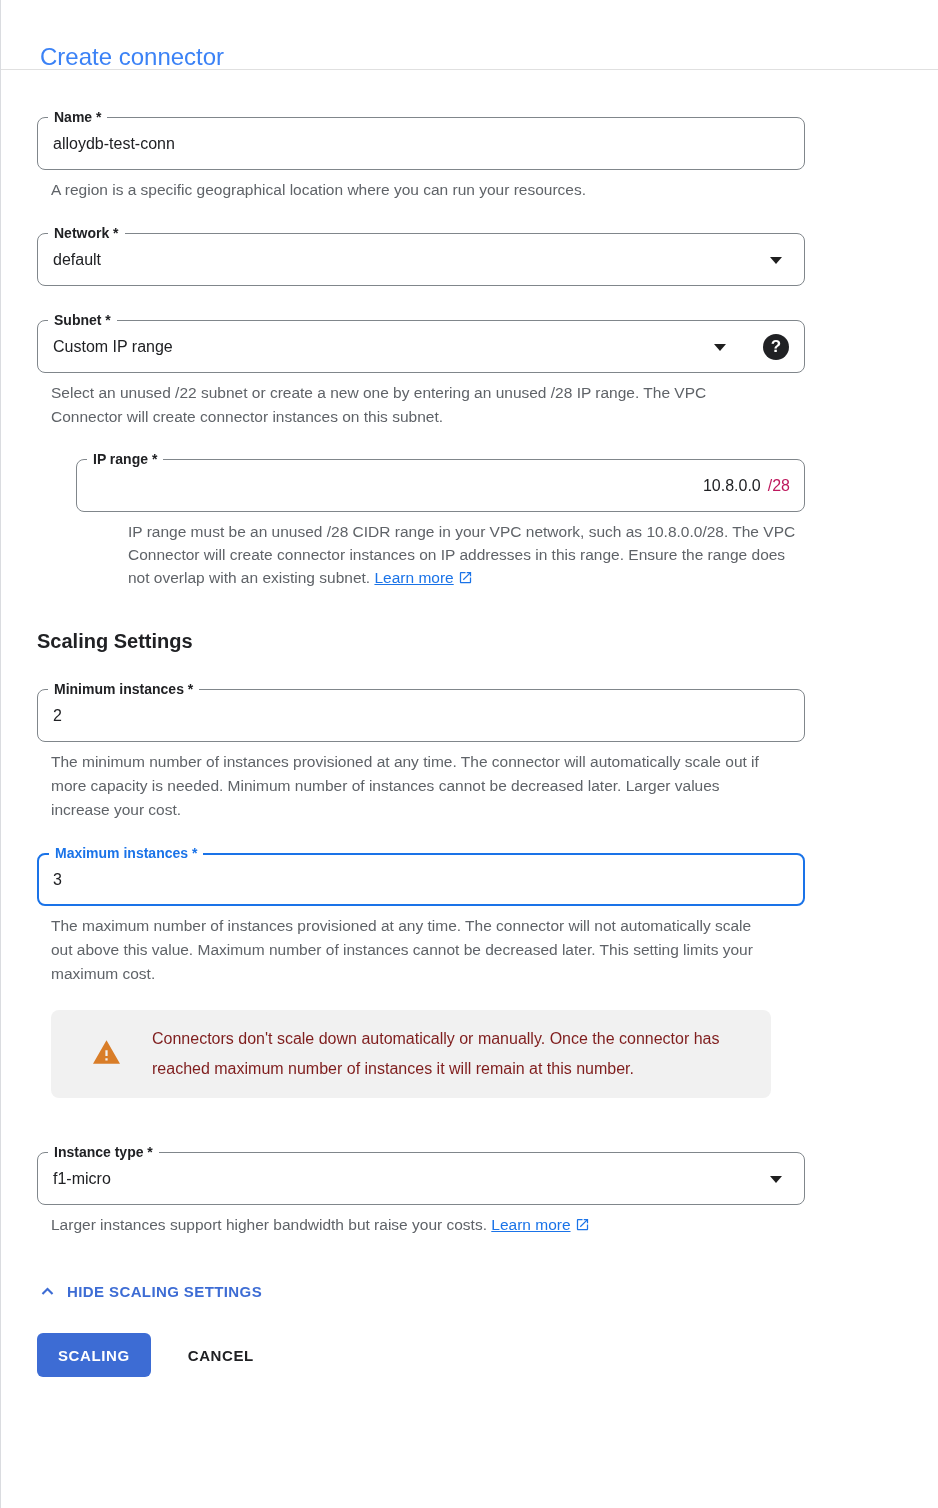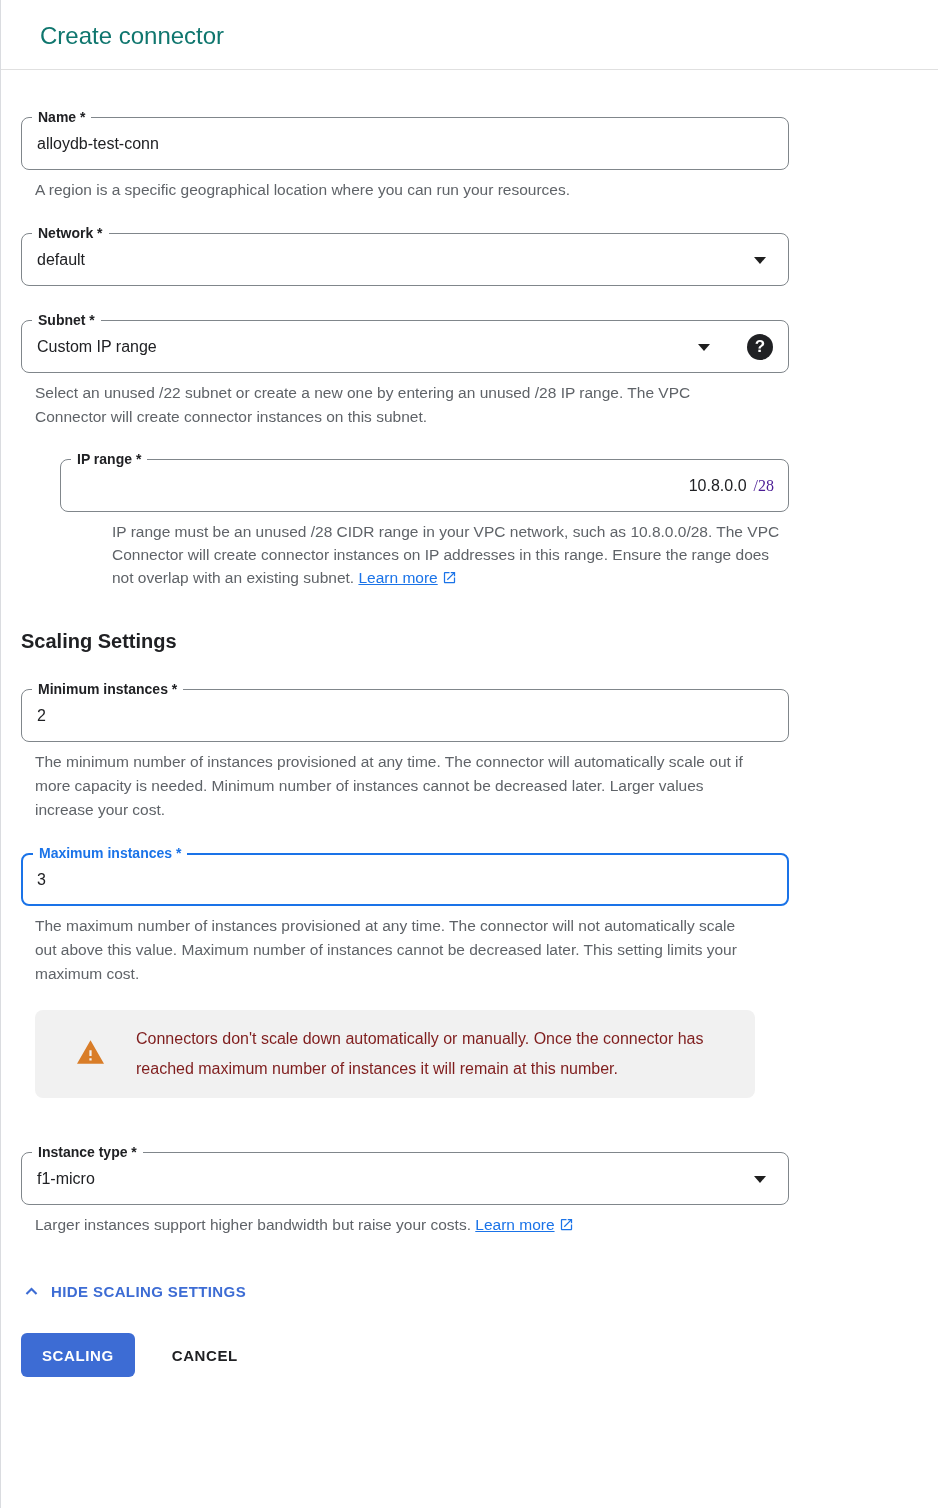--- a/index.html
+++ b/index.html
@@ -15,23 +15,23 @@
     position: absolute; left: 0; top: 0; bottom: 0;
     width: 1px; background: #dadce0;
   }
   
   .panel-header {
     height: 70px;
     border-bottom: 1px solid #e0e0e0;
     padding: 20px 0 0 40px;
   }
   .panel-title {
-    font-size: 24px; font-weight: 400; color: #0f766e; line-height: 32px;
-  }
-  .content { padding-left: 21px; }
+    font-size: 24px; font-weight: 400; color: #3b82f6; line-height: 32px; margin-top: 21px;
+  }
+  .content { padding-left: 37px; }
 
   
   .field {
     position: relative;
     width: 768px; height: 53px;
     border: 1px solid #80868b;
     border-radius: 8px;
     background: #fff;
     cursor: text;
   }
@@ -72,21 +72,21 @@
   }
 
   
   .ip-block { margin-left: 39px; }
   .ip-block .field { width: 729px; }
   .ip-value-row {
     display: flex; justify-content: flex-end; align-items: center;
     padding-right: 14px; line-height: 51px;
   }
   .ip-value-row .val { font-size: 16px; color: #202124; }
-  .ip-value-row .suffix { font-size: 16px; color: #4c1d95; margin-left: 7px; font-family: Liberation Serif, serif; }
+  .ip-value-row .suffix { font-size: 16px; color: #be185d; margin-left: 7px; }
 
   
   .helper {
     font-size: 15.5px; color: #5f6368; line-height: 24px;
     margin: 8px 0 0 14px;
     max-width: 716px;
   }
   .helper.ip-helper { margin-left: 52px; max-width: 668px; line-height: 23px; }
   a.learn-more { color: #1a73e8; text-decoration: none; cursor: pointer; white-space: nowrap; }
   a.learn-more .link-text { text-decoration: underline; }

